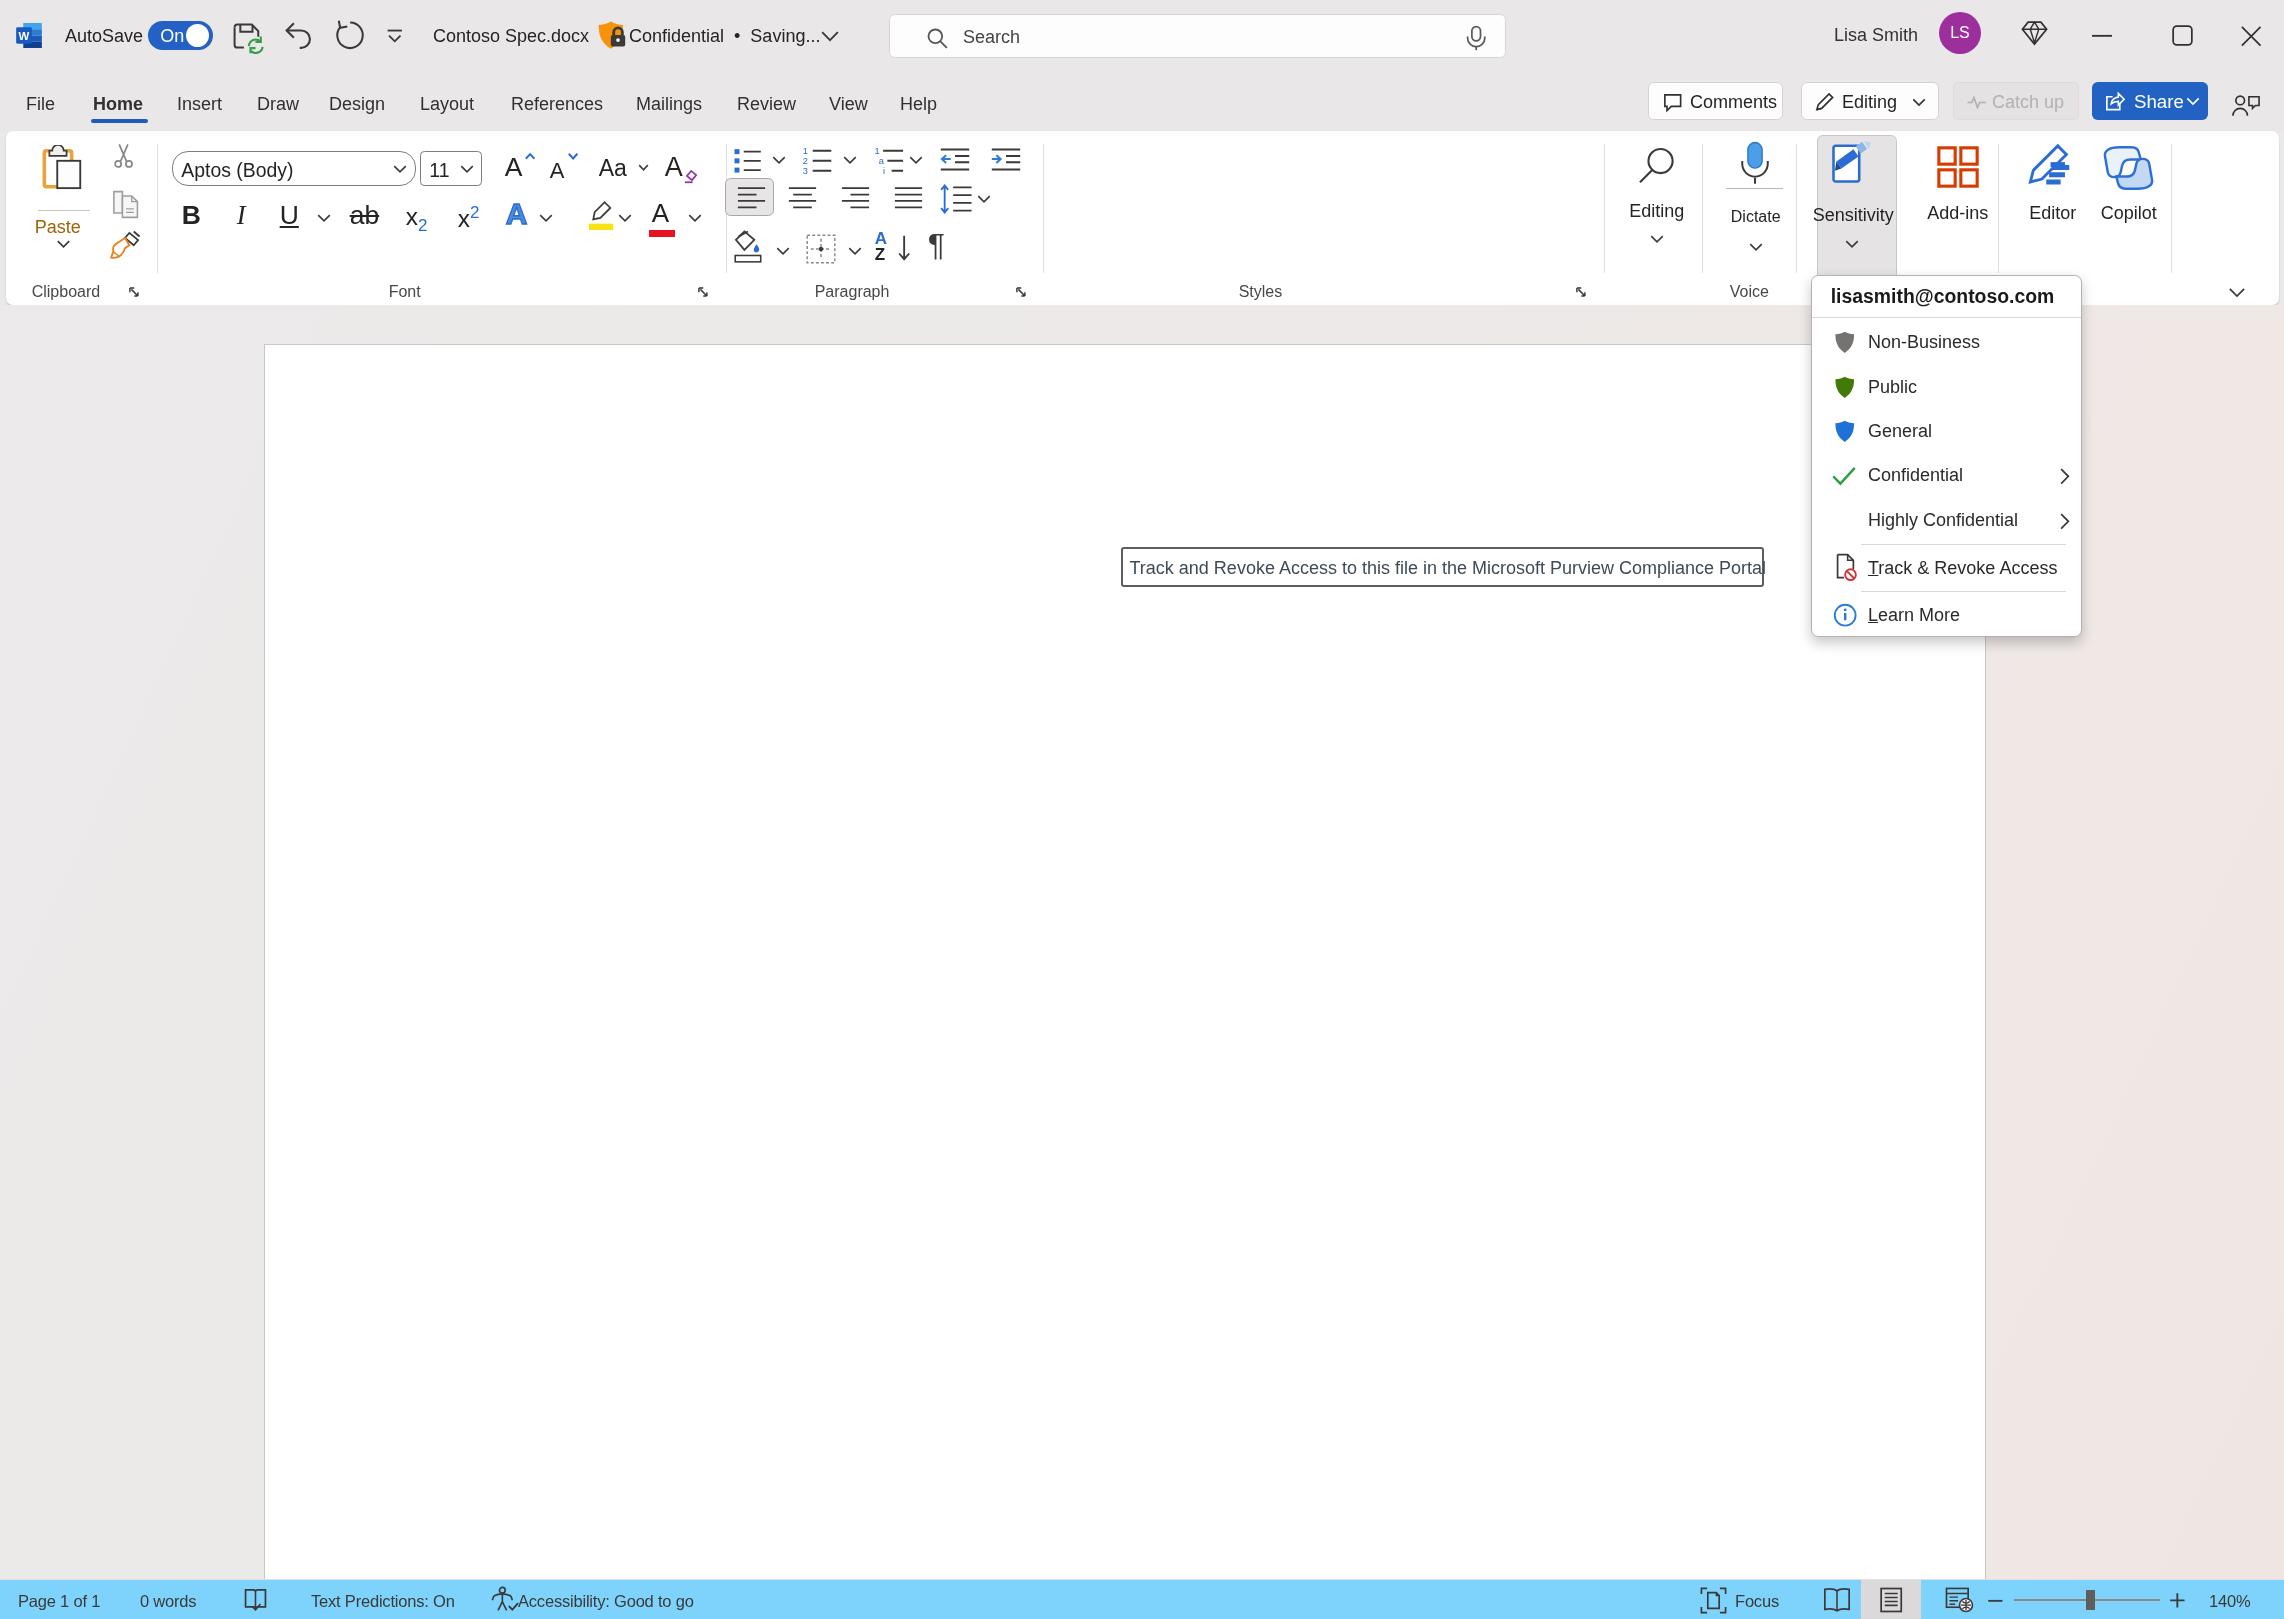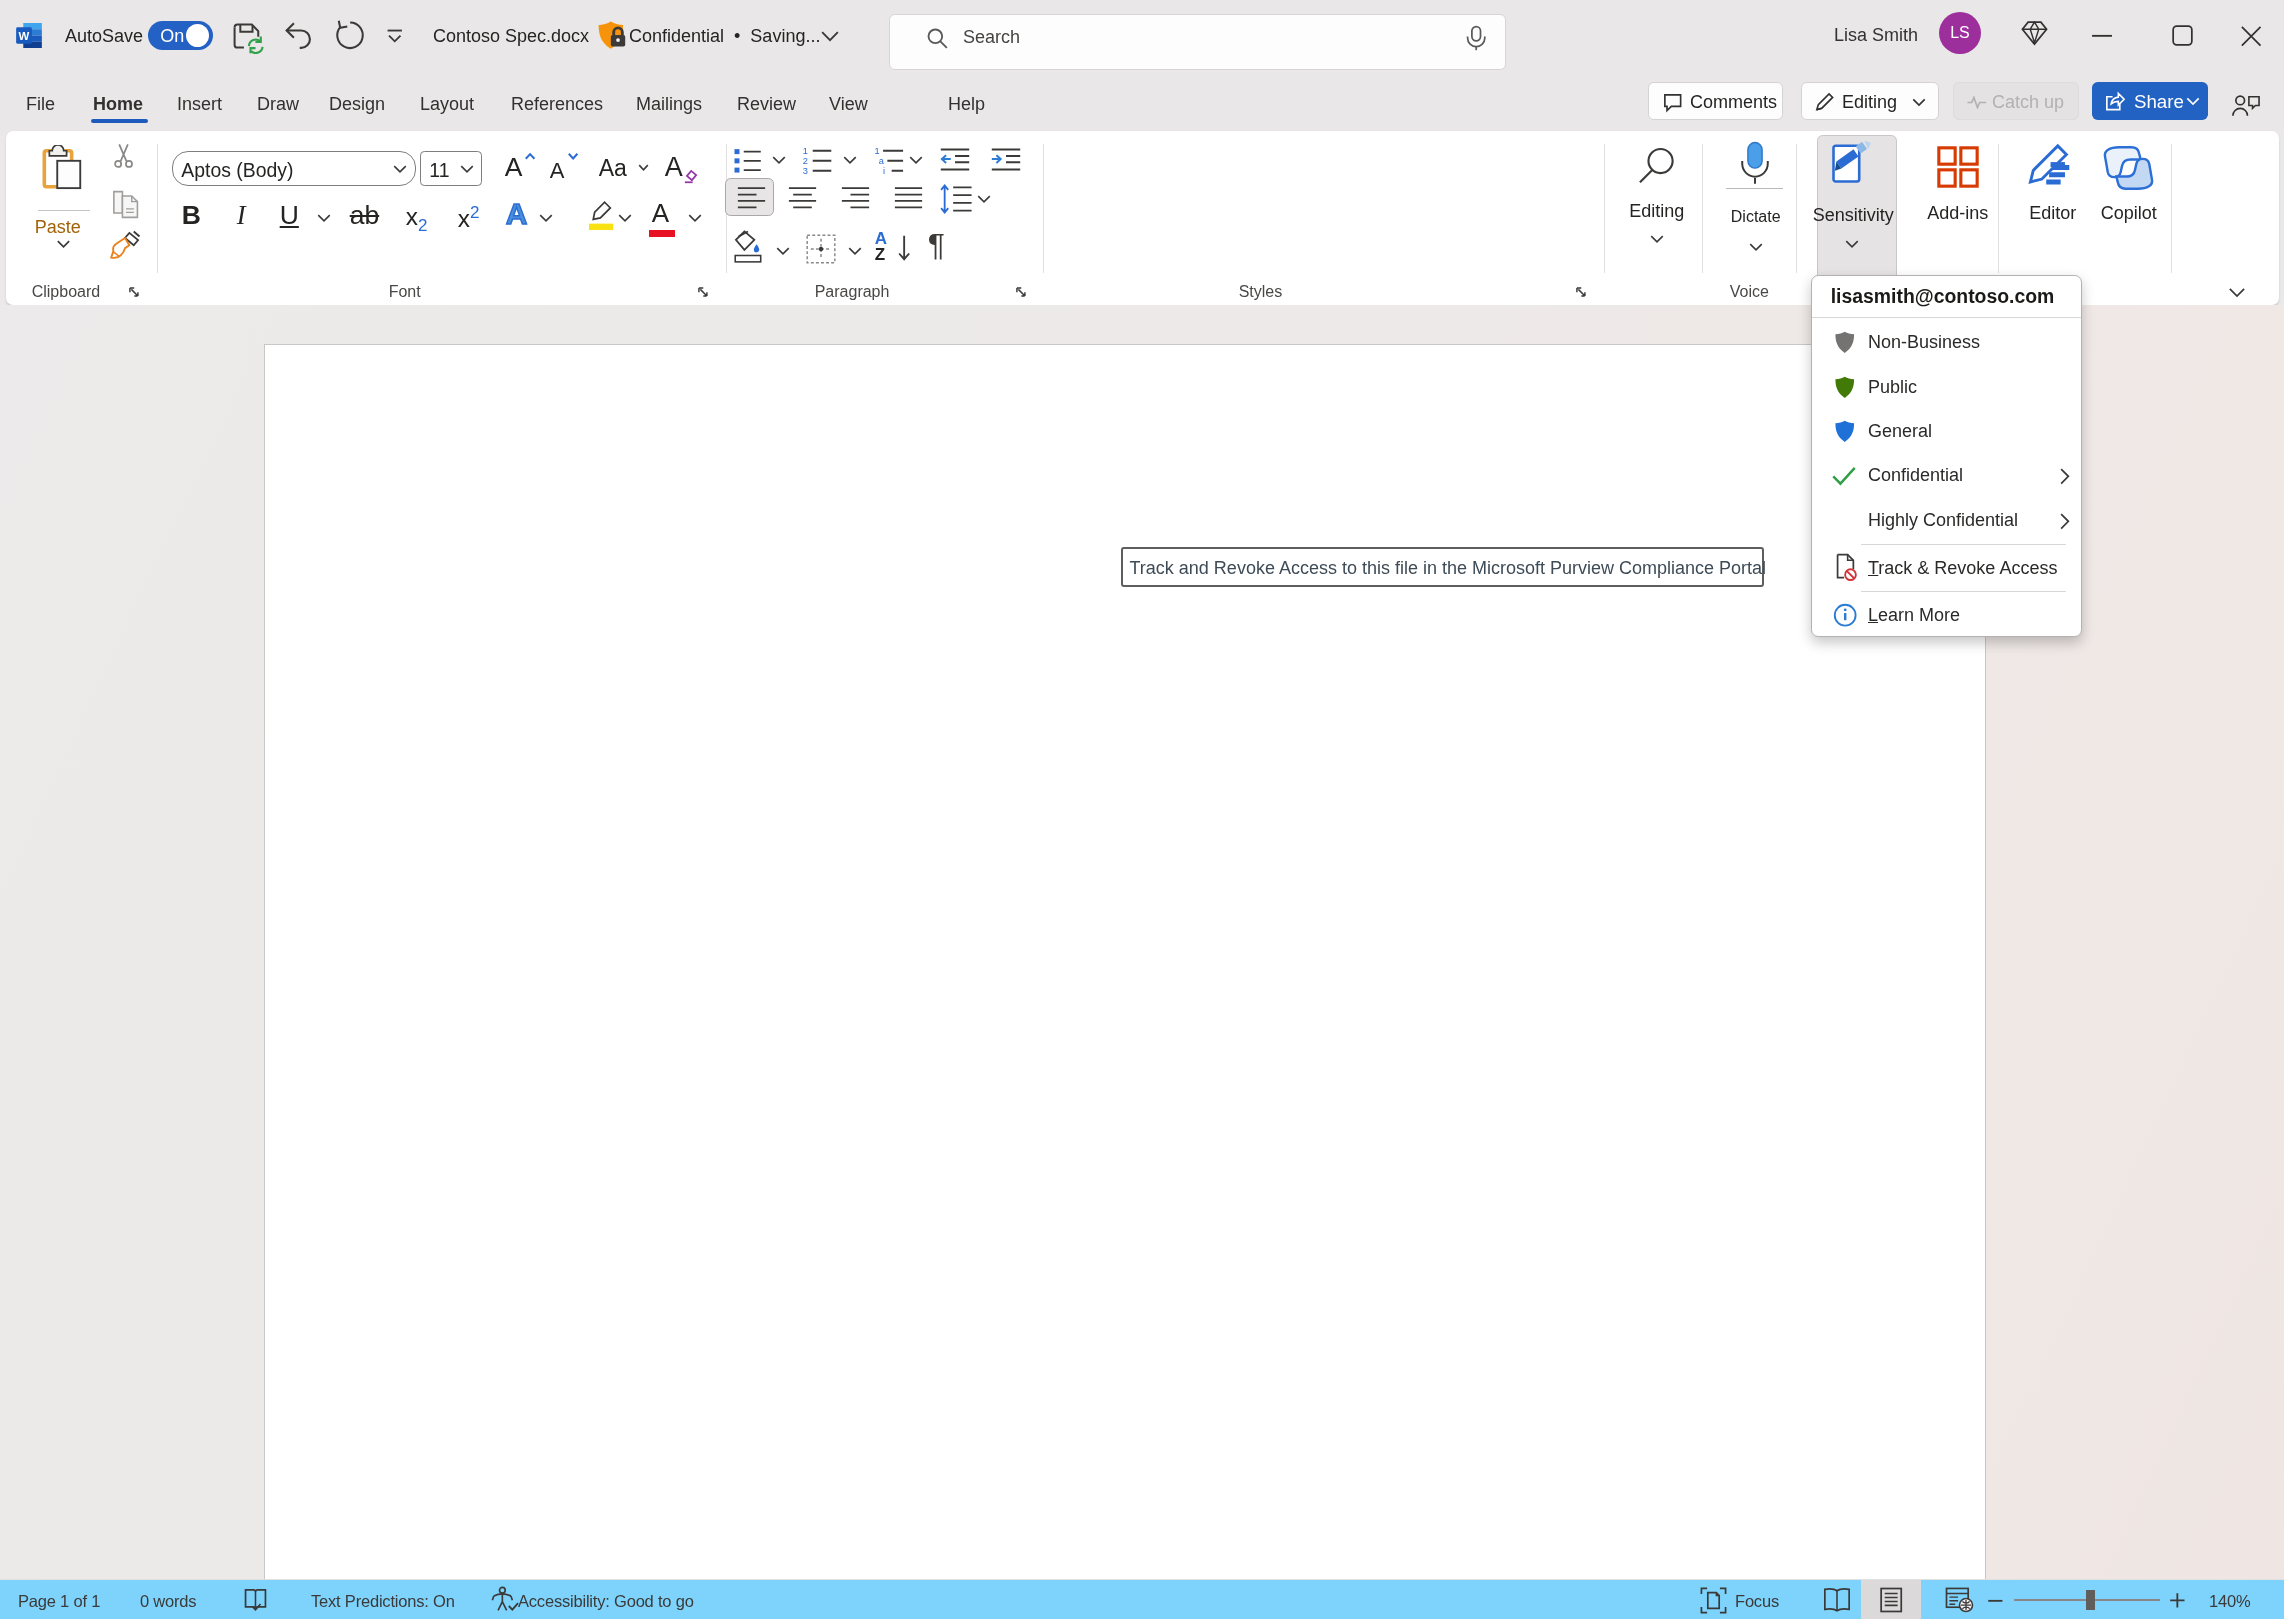--- a/index.html
+++ b/index.html
@@ -15,21 +15,21 @@
 #page { position:absolute; left:264px; top:39px; width:1722px; height:1235px; background:#ffffff; border:0.7px solid #c9c7c6; border-bottom:none; }
 #statusbar { position:absolute; left:0; top:1579px; width:2284px; height:40px; background:#7dd3fc; border-top:0.7px solid #e2e0e0; font-size:16.5px; letter-spacing:-0.2px; color:#3b3a39; }
 
 .tb-text { font-size:18px; color:#252423; }
 #autosave-lbl { position:absolute; left:65px; top:26px; }
 #toggle { position:absolute; left:148px; top:21px; width:65px; height:29px; background:#2361c5; border-radius:15px; }
 #toggle .on { position:absolute; left:12.2px; top:5px; color:#fff; font-size:18px; }
 #toggle .knob { position:absolute; right:3.6px; top:3.2px; width:23px; height:23px; background:#fff; border-radius:50%; }
 #docname { position:absolute; left:433px; top:26px; }
 #conf-lbl { position:absolute; left:629px; top:26px; }
-#searchbox { position:absolute; left:889px; top:14.3px; width:617px; height:56px; background:#fdfdfd; border:0.7px solid #d6d4d4; border-radius:5.7px; }
+#searchbox { position:absolute; left:889px; top:14.3px; width:617px; height:44px; background:#fdfdfd; border:0.7px solid #d6d4d4; border-radius:5.7px; }
 #searchbox .stext { position:absolute; left:73px; top:11.5px; font-size:18px; color:#454442; }
 #lisa { position:absolute; left:1834px; top:25px; font-size:18px; color:#333; }
 #avatar { position:absolute; left:1939px; top:12.2px; width:42px; height:42px; border-radius:50%; background:#9c2f9c; color:#fff; font-size:16px; text-align:center; line-height:42px; }
 
 
 .tab { position:absolute; top:11.5px; font-size:18px; color:#323130; }
 .tabsel { font-weight:bold; }
 #home-underline { position:absolute; left:91px; top:37px; width:57px; height:3.6px; background:#1d5cbd; border-radius:2.2px; }
 
 
@@ -136,21 +136,21 @@
   <span class="tab" style="left:26px">File</span>
   <span class="tab tabsel" style="left:93px">Home</span>
   <span class="tab" style="left:177px">Insert</span>
   <span class="tab" style="left:257px">Draw</span>
   <span class="tab" style="left:329px">Design</span>
   <span class="tab" style="left:420px">Layout</span>
   <span class="tab" style="left:511px">References</span>
   <span class="tab" style="left:636px">Mailings</span>
   <span class="tab" style="left:737px">Review</span>
   <span class="tab" style="left:829px">View</span>
-  <span class="tab" style="left:948px">Help</span>
+  <span class="tab" style="left:900px">Help</span>
   <div id="home-underline"></div>
   <div class="pillbtn pillwhite" style="left:1648px;top:0px;width:135px;">
     <svg class="abs" style="left:13px;top:8.6px" width="21.5" height="21.5" viewBox="0 0 30 30">
       <path d="M4 4 h22 v16 h-13 l-6 6 v-6 h-3 z" fill="none" stroke="#323130" stroke-width="2.3"></path>
     </svg>
     <span class="abs" style="left:41px;top:8.6px">Comments</span>
   </div>
   <div class="pillbtn pillwhite" style="left:1801px;top:0px;width:138px;">
     <svg class="abs" style="left:12.2px;top:8px" width="21.5" height="21.5" viewBox="0 0 30 30">
       <path d="M4 26 l2 -7 L21 4 l5 5 L11 24 z" fill="none" stroke="#323130" stroke-width="2.3"></path>

